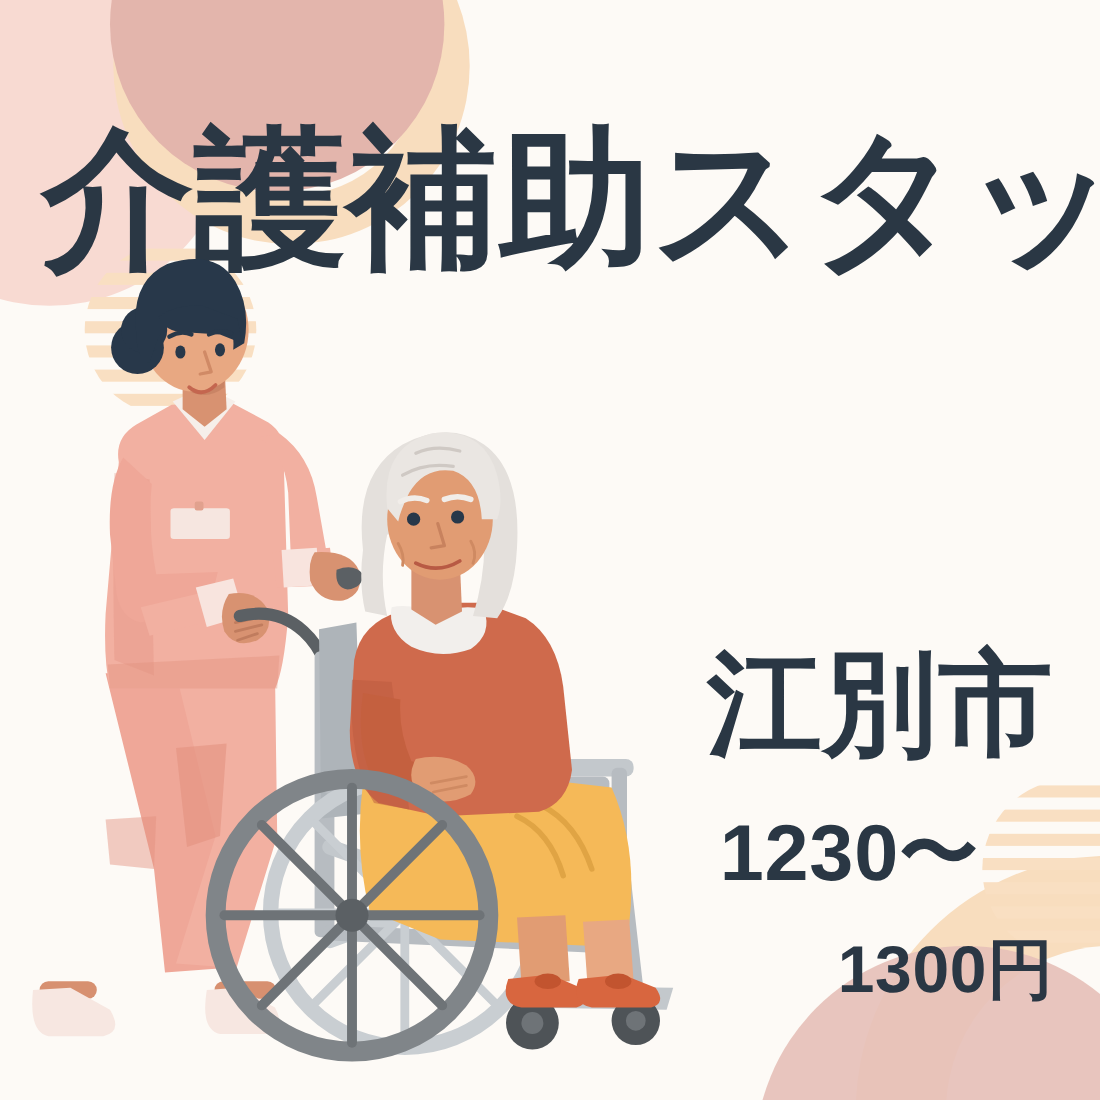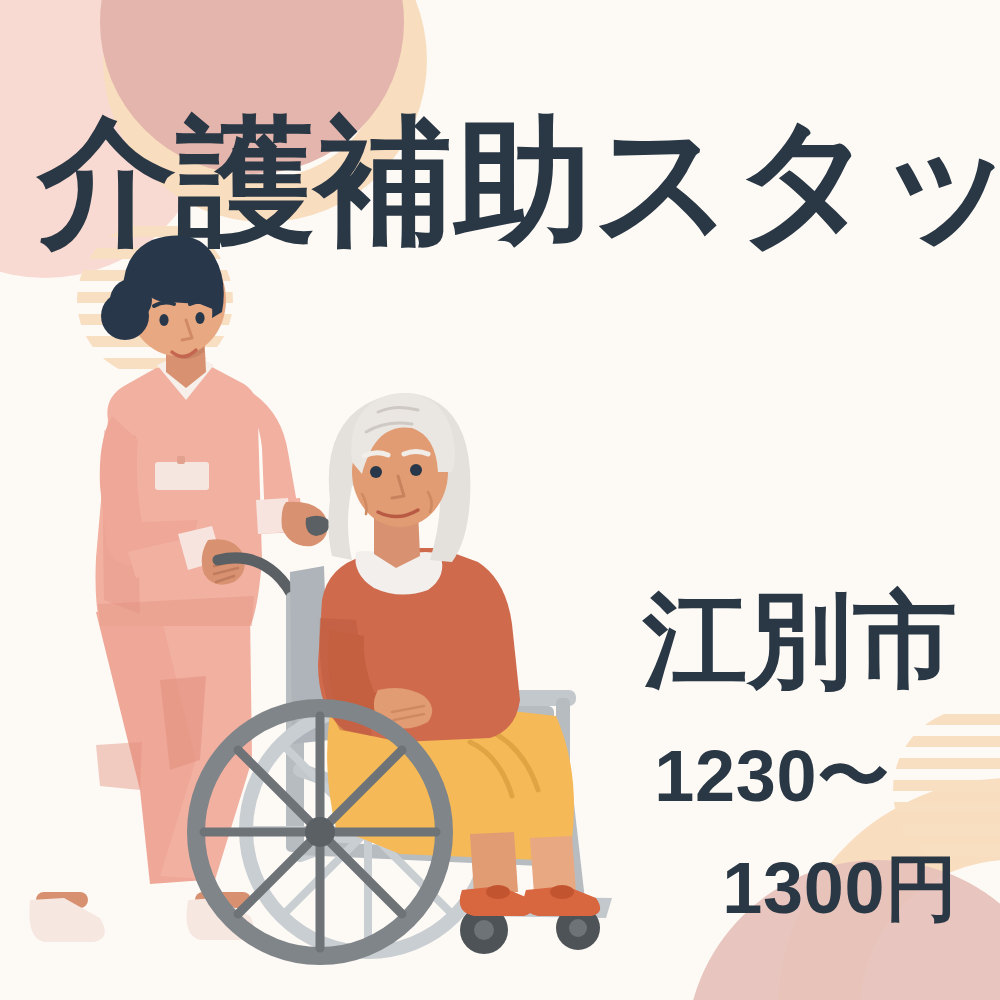--- a/index.html
+++ b/index.html
@@ -42,21 +42,21 @@
     text-align:right;
   }
   #wage-from{
     right:110px;top:740px;
     font-size:72px;
     line-height:1;
     text-align:right;
   }
   #wage-to{
     right:42px;top:852px;
-    font-size:72px;
+    font-size:60px;
     line-height:1;
     text-align:right;
   }
 </style>
 </head>
 <body>
 
 <div id="poster">
 
   <svg id="bg-layer" viewBox="0 0 1000 1000">

